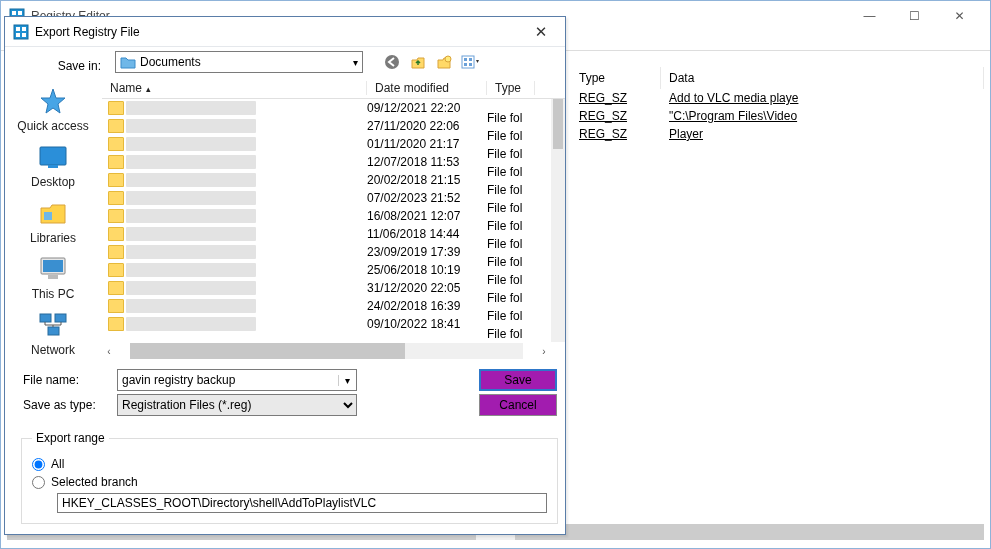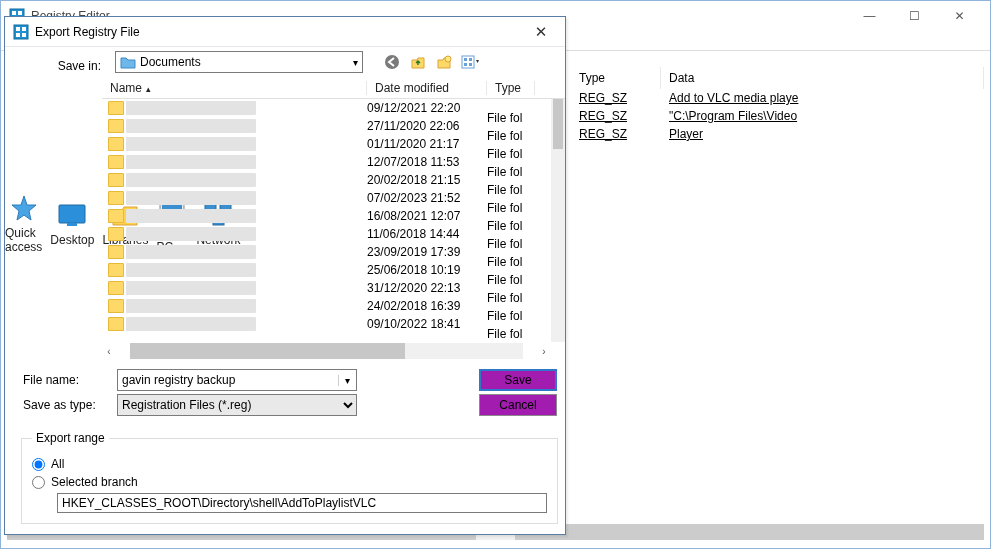--- a/index.html
+++ b/index.html
@@ -29,21 +29,21 @@
   .dlg-title .icon { width:16px; height:16px; margin-right:6px; }
   .dlg-close { margin-left:auto; width:32px; text-align:center; font-size:15px; color:#333; }
   .dlg-top { height:30px; display:flex; align-items:flex-end; padding:4px 8px; gap:6px; }
   .dlg-top .lbl { width:96px; text-align:right; padding-right:8px; }
   .dlg-top .folder-combo { flex:0 0 248px; height:22px; border:1px solid #7a7a7a; background:#fff; display:flex; align-items:center; padding:0 4px; gap:4px; }
   .dlg-top .folder-combo .arrow { margin-left:auto; font-size:10px; }
   .dlg-top .tools { display:flex; gap:4px; margin-left:12px; }
   .dlg-top .tools .t { width:22px; height:22px; display:flex; align-items:center; justify-content:center; }
 
   .dlg-body { flex:1; display:flex; overflow:hidden; }
-  .places { width:96px; display:flex; align-items:center; gap:8px; padding-top:8px; }
+  .places { width:96px; display:flex; flex-direction:column; align-items:center; gap:8px; padding-top:8px; }
   .place { display:flex; flex-direction:column; align-items:center; gap:2px; cursor:default; }
   .place .pi { width:32px; height:32px; display:flex; align-items:center; justify-content:center; }
   .place .pl { font-size:12px; color:#222; }
 
   .filelist { flex:1; position:relative; border-left:1px solid #fff; overflow:hidden; }
   .filelist .header { height:22px; display:flex; align-items:center; border-bottom:1px solid #e0e0e0; padding-right:14px; }
   .filelist .header .h { padding:0 8px; color:#222; border-right:1px solid #e8e8e8; }
   .filelist .rows { position:absolute; top:22px; bottom:18px; left:0; right:14px; overflow:hidden; }
   .filelist .rows .row { display:flex; height:18px; align-items:center; font-size:12px; }
   .filelist .rows .row .cname { width:265px; padding-left:6px; display:flex; align-items:center; gap:2px; }
@@ -327,21 +327,21 @@
               <span class="blur"></span>
             </div>
             <div class="cdate">25/06/2018 10:19</div>
             <div class="ctype">File fol</div>
           </div>
           <div class="row">
             <div class="cname">
               <span class="fico"></span>
               <span class="blur"></span>
             </div>
-            <div class="cdate">31/12/2020 22:13</div>
+            <div class="cdate">31/12/2020 22:05</div>
             <div class="ctype">File fol</div>
           </div>
           <div class="row">
             <div class="cname">
               <span class="fico"></span>
               <span class="blur"></span>
             </div>
             <div class="cdate">24/02/2018 16:39</div>
             <div class="ctype">File fol</div>
           </div>

